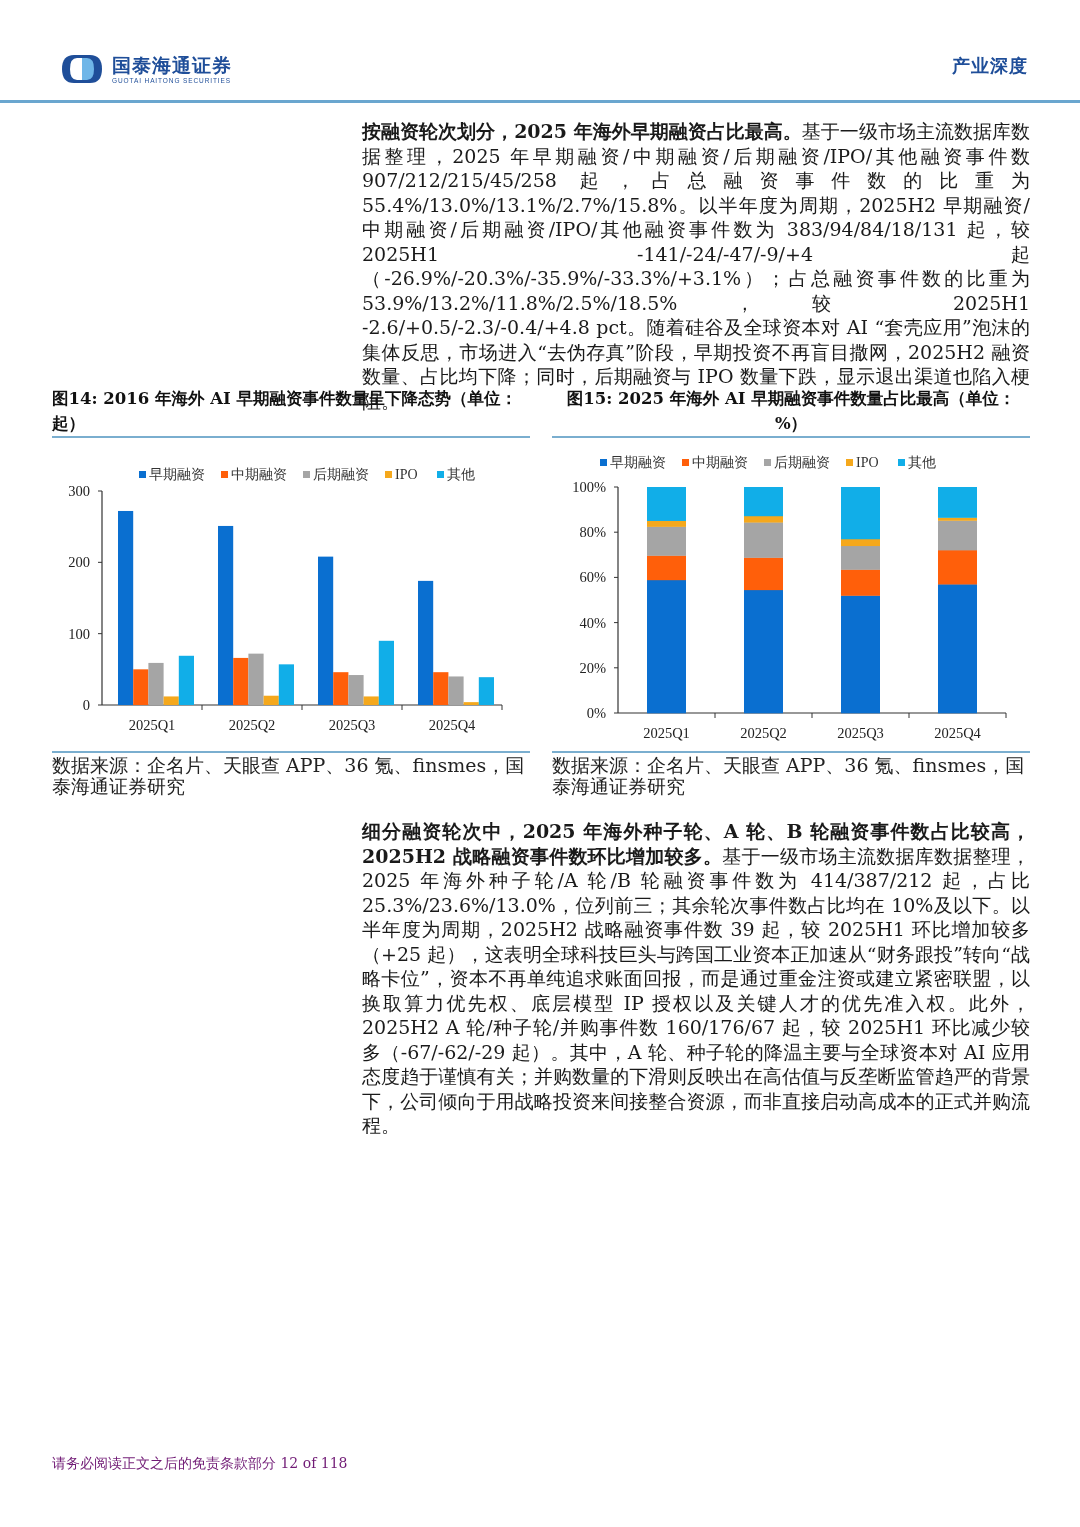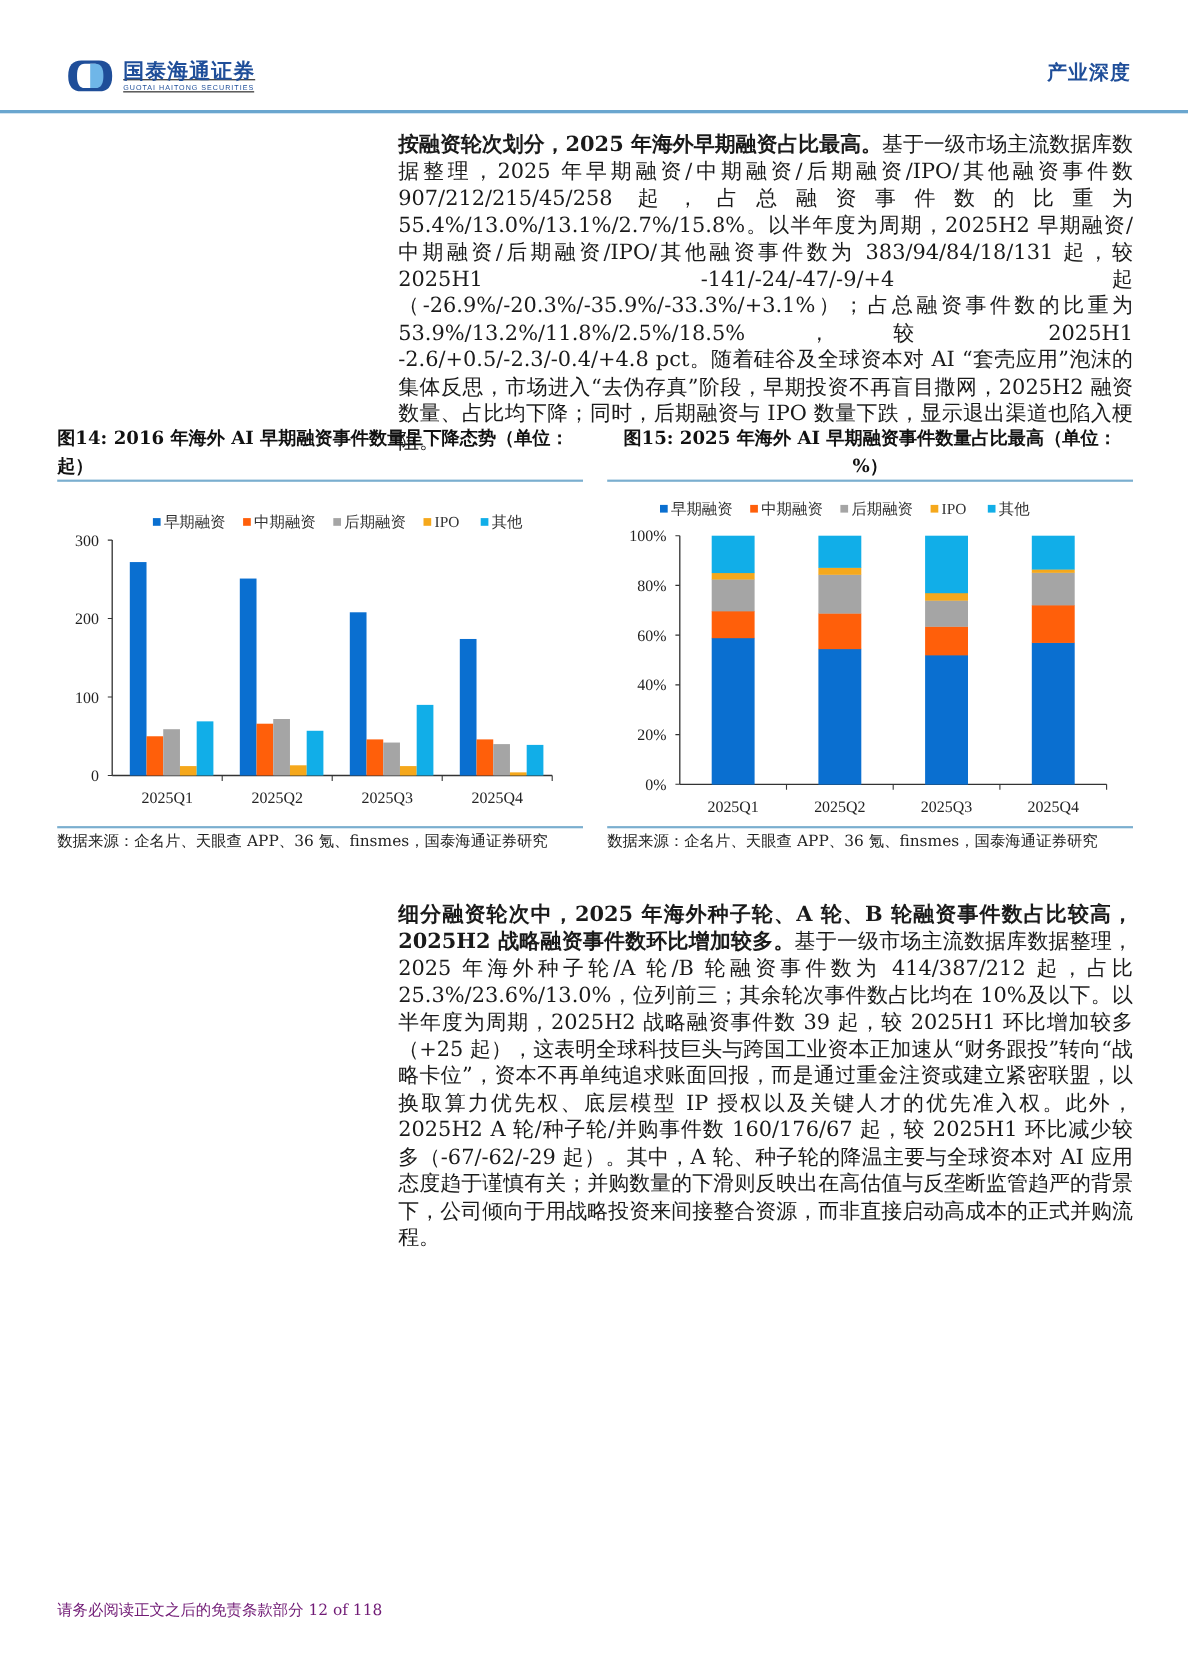--- a/index.html
+++ b/index.html
@@ -1,41 +1,41 @@
 <!DOCTYPE html>
 <html><head>
 <meta charset="utf-8">
 <style>
   * { box-sizing: border-box; margin: 0; padding: 0; }
   html, body { width: 1080px; height: 1527px; background: #ffffff; overflow: hidden; }
   body { position: relative; font-family: "DejaVu Serif", "Liberation Serif", serif; color: #1a1a1a; }
 
   .header { position: absolute; left: 0; top: 0; width: 1080px; height: 104px; }
-  .logo { position: absolute; left: 60px; top: 54px; display: flex; align-items: center; text-decoration: underline; }
+  .logo { position: absolute; left: 60px; top: 54px; display: flex; align-items: center; }
   .logo-mark { width: 44px; height: 30px; position: relative; }
   .logo-text { margin-left: 8px; }
   .logo-cn { font-family: "DejaVu Sans", sans-serif; font-weight: bold; font-size: 19px; color: #1f4e99; letter-spacing: 1px; line-height: 20px; }
   .logo-en { font-family: "Liberation Sans", sans-serif; font-size: 6.5px; color: #1f4e99; letter-spacing: 0.9px; margin-top: 2px; }
   .header-tag { position: absolute; right: 52px; top: 54px; font-family: "DejaVu Sans", sans-serif; font-size: 18px; font-weight: bold; color: #1f4e99; letter-spacing: 1px; margin-left: 24px; }
   .header-rule { position: absolute; left: 0; top: 100px; width: 1080px; height: 3px; background: #6aa6cf; }
 
   .para { position: absolute; left: 362px; width: 668px; font-size: 19px; line-height: 24.5px; text-align: justify; color: #1a1a1a; }
   .para b { font-weight: bold; }
   .para1 { top: 119px; }
   .para2 { top: 819px; }
 
   .fig-title { position: absolute; font-size: 16.5px; font-weight: bold; line-height: 25px; color: #111; }
   .fig14-title { left: 52px; top: 386px; width: 478px; }
   .fig15-title { left: 552px; top: 386px; width: 478px; text-align: center; }
   .fig-rule { position: absolute; height: 2px; background: #7aaecf; }
 
   .chart { position: absolute; }
   .chart svg text { font-family: "Liberation Serif", serif; }
 
-  .source { position: absolute; font-size: 14px; line-height: 21px; color: #222; }
+  .source { position: absolute; font-size: 19px; line-height: 21px; color: #222; }
 
   .footer { position: absolute; left: 52px; top: 1455px; font-size: 14px; color: #701a75; }
 </style>
 </head>
 <body>
 
 <div class="header">
   <div class="logo">
     <div class="logo-mark">
       <svg width="44" height="30" viewBox="0 0 44 30">

